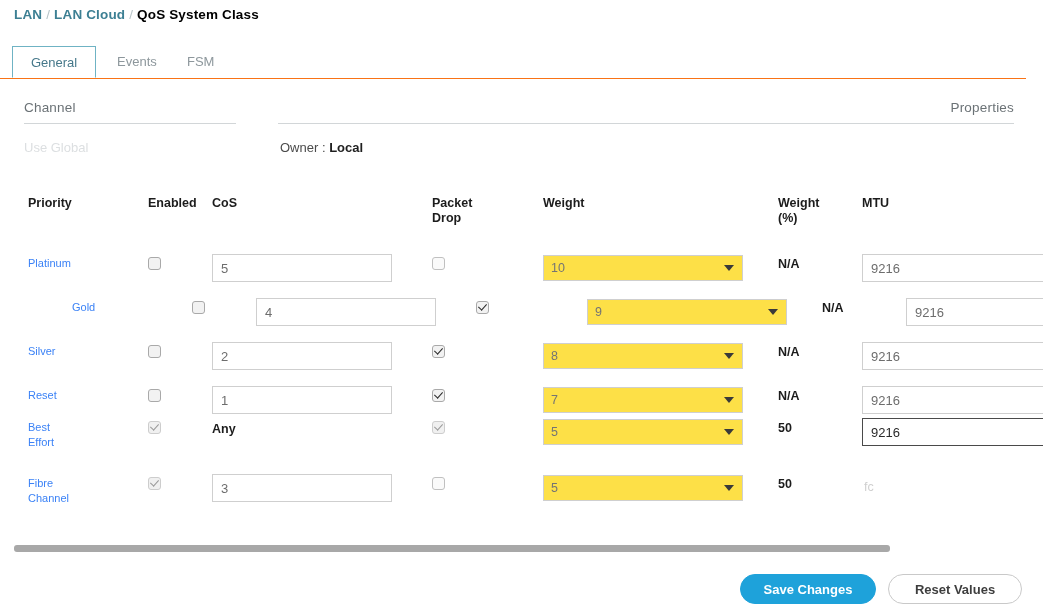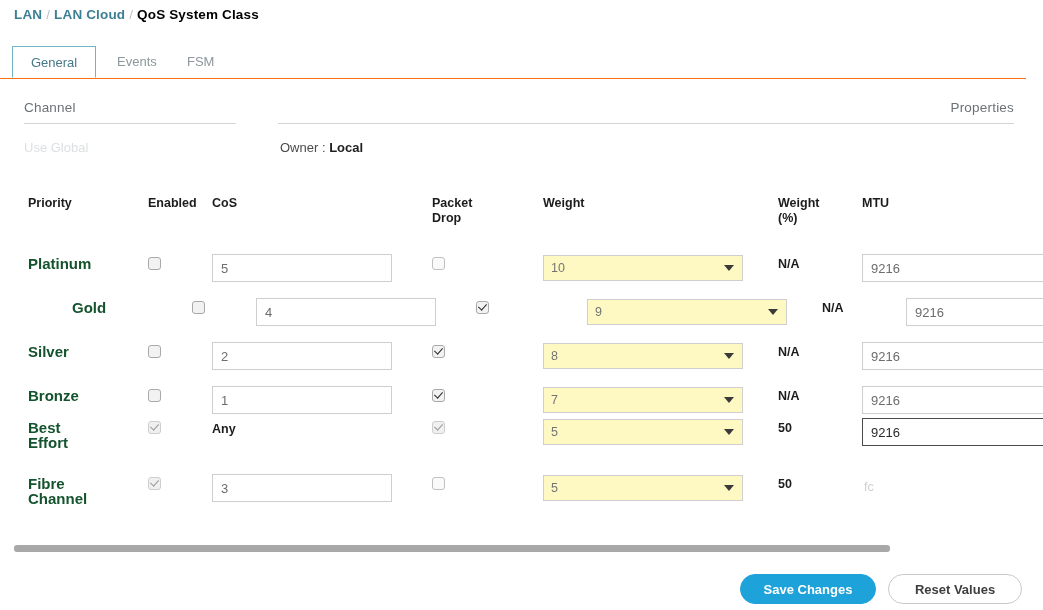--- a/index.html
+++ b/index.html
@@ -137,23 +137,23 @@
     left: 0;
     width: 1043px;
     height: 44px;
   }
   .cell {
     position: absolute;
     top: 0;
   }
 
   .pname {
-    font-size: 15px;
-    font-weight: bold;
-    color: #14532d;
+    font-size: 11px;
+    font-weight: normal;
+    color: #3b82f6;
     line-height: 15px;
     padding-top: 2px;
   }
 
   
   .cbx {
     width: 13px;
     height: 13px;
     border: 1px solid #a9a9a9;
     border-radius: 3px;
@@ -232,21 +232,21 @@
   .sel-wrap {
     position: relative;
     width: 200px;
     height: 26px;
   }
   .sel {
     width: 200px;
     height: 26px;
     box-sizing: border-box;
     border: 1px solid #cfcfcf;
-    background: #fef9c3;
+    background: #fde047;
     font-family: "Liberation Sans", sans-serif;
     font-size: 12.5px;
     color: #747474;
     padding: 0 20px 0 7px;
     line-height: 24px;
     cursor: pointer;
   }
   .sel-arrow {
     position: absolute;
     right: 9px;
@@ -377,21 +377,21 @@
         <div class="cell col-weight" style="padding-top: 1px;">
           <div class="sel-wrap">
             <div class="sel">8</div>
             <span class="sel-arrow"></span>
           </div>
         </div>
         <div class="cell col-weightpct wpct">N/A</div>
         <div class="cell col-mtu"><input type="text" class="tinput mtu" value="9216" style=""></div>
       </div>
       <div class="qrow" style="top: 190px;">
-        <div class="cell col-priority pname">Bronze</div>
+        <div class="cell col-priority pname">Reset</div>
         <div class="cell col-enabled" style="padding-top: 3px;"><span class="cbx"></span></div>
         <div class="cell col-cos"><input type="text" class="tinput" value="1" style=""></div>
         <div class="cell col-drop" style="padding-top: 3px;"><span class="cbx checked"></span></div>
         <div class="cell col-weight" style="padding-top: 1px;">
           <div class="sel-wrap">
             <div class="sel">7</div>
             <span class="sel-arrow"></span>
           </div>
         </div>
         <div class="cell col-weightpct wpct">N/A</div>

